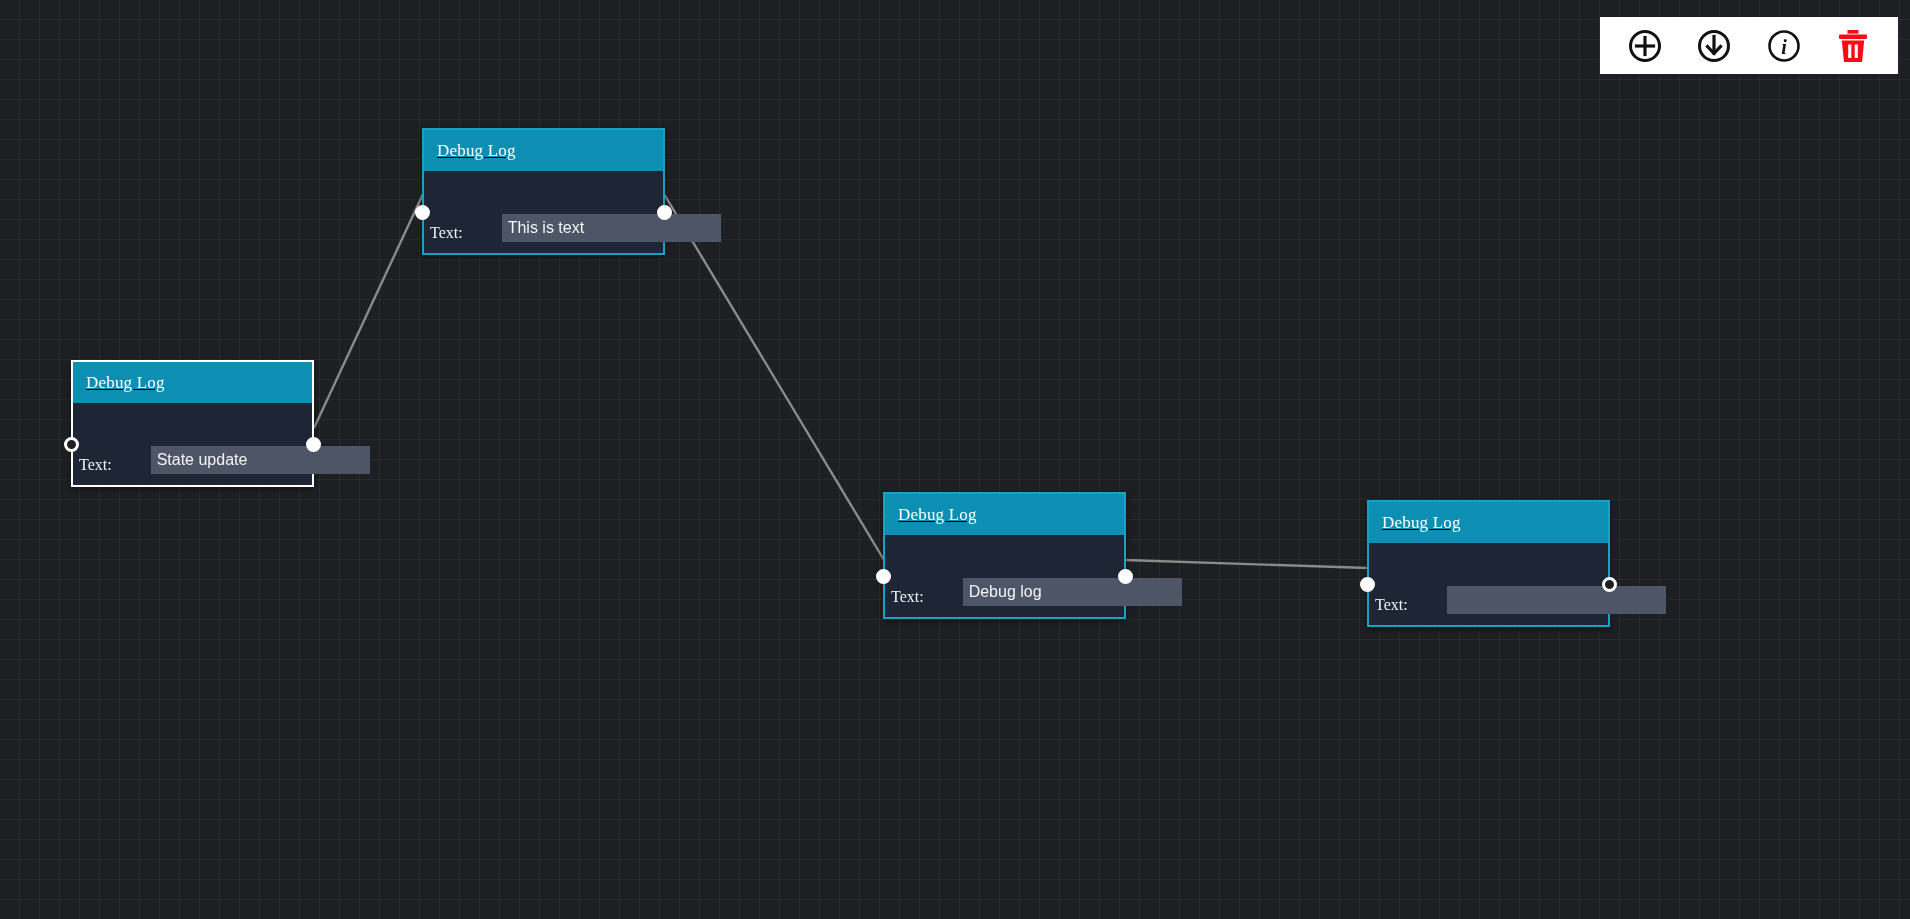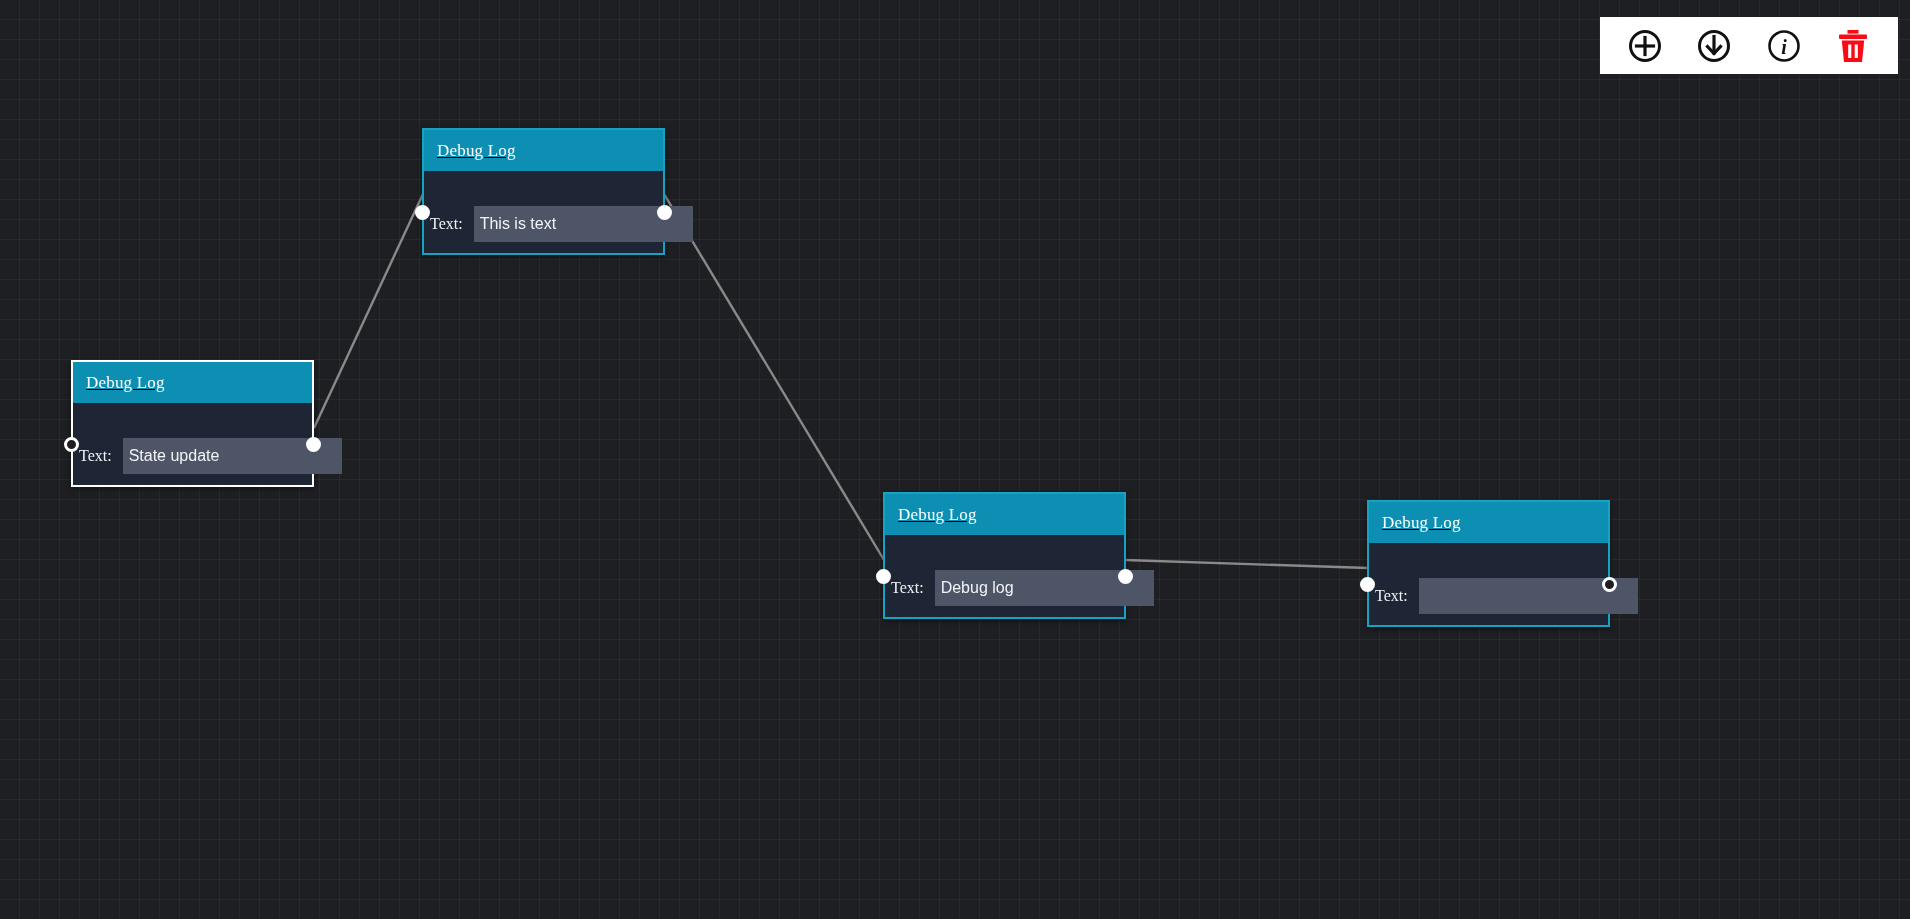--- a/index.html
+++ b/index.html
@@ -70,33 +70,34 @@
     height: 82px;
     background: #1e2636;
   }
 
   .field-row {
     position: absolute;
     left: 0;
     right: 0;
     bottom: 11px;
     display: flex;
-    align-items: center;
+    align-items: flex-end;
     padding: 0 6px;
+    gap: 28px;
   }
   .field-label {
     color: #f0f2f5;
     font-size: 16px;
     font-family: "Liberation Serif", "DejaVu Serif", serif;
     margin-right: 11px;
     white-space: nowrap;
   }
   .field-input {
     flex: 1;
-    height: 36px;
+    height: 28px;
     background: #4e5566;
     border: none;
     outline: none;
     color: #f2f4f7;
     font-family: "Liberation Sans", "DejaVu Sans", sans-serif;
     font-size: 16px;
     padding: 0 6px;
     line-height: 24px;
   }
 

